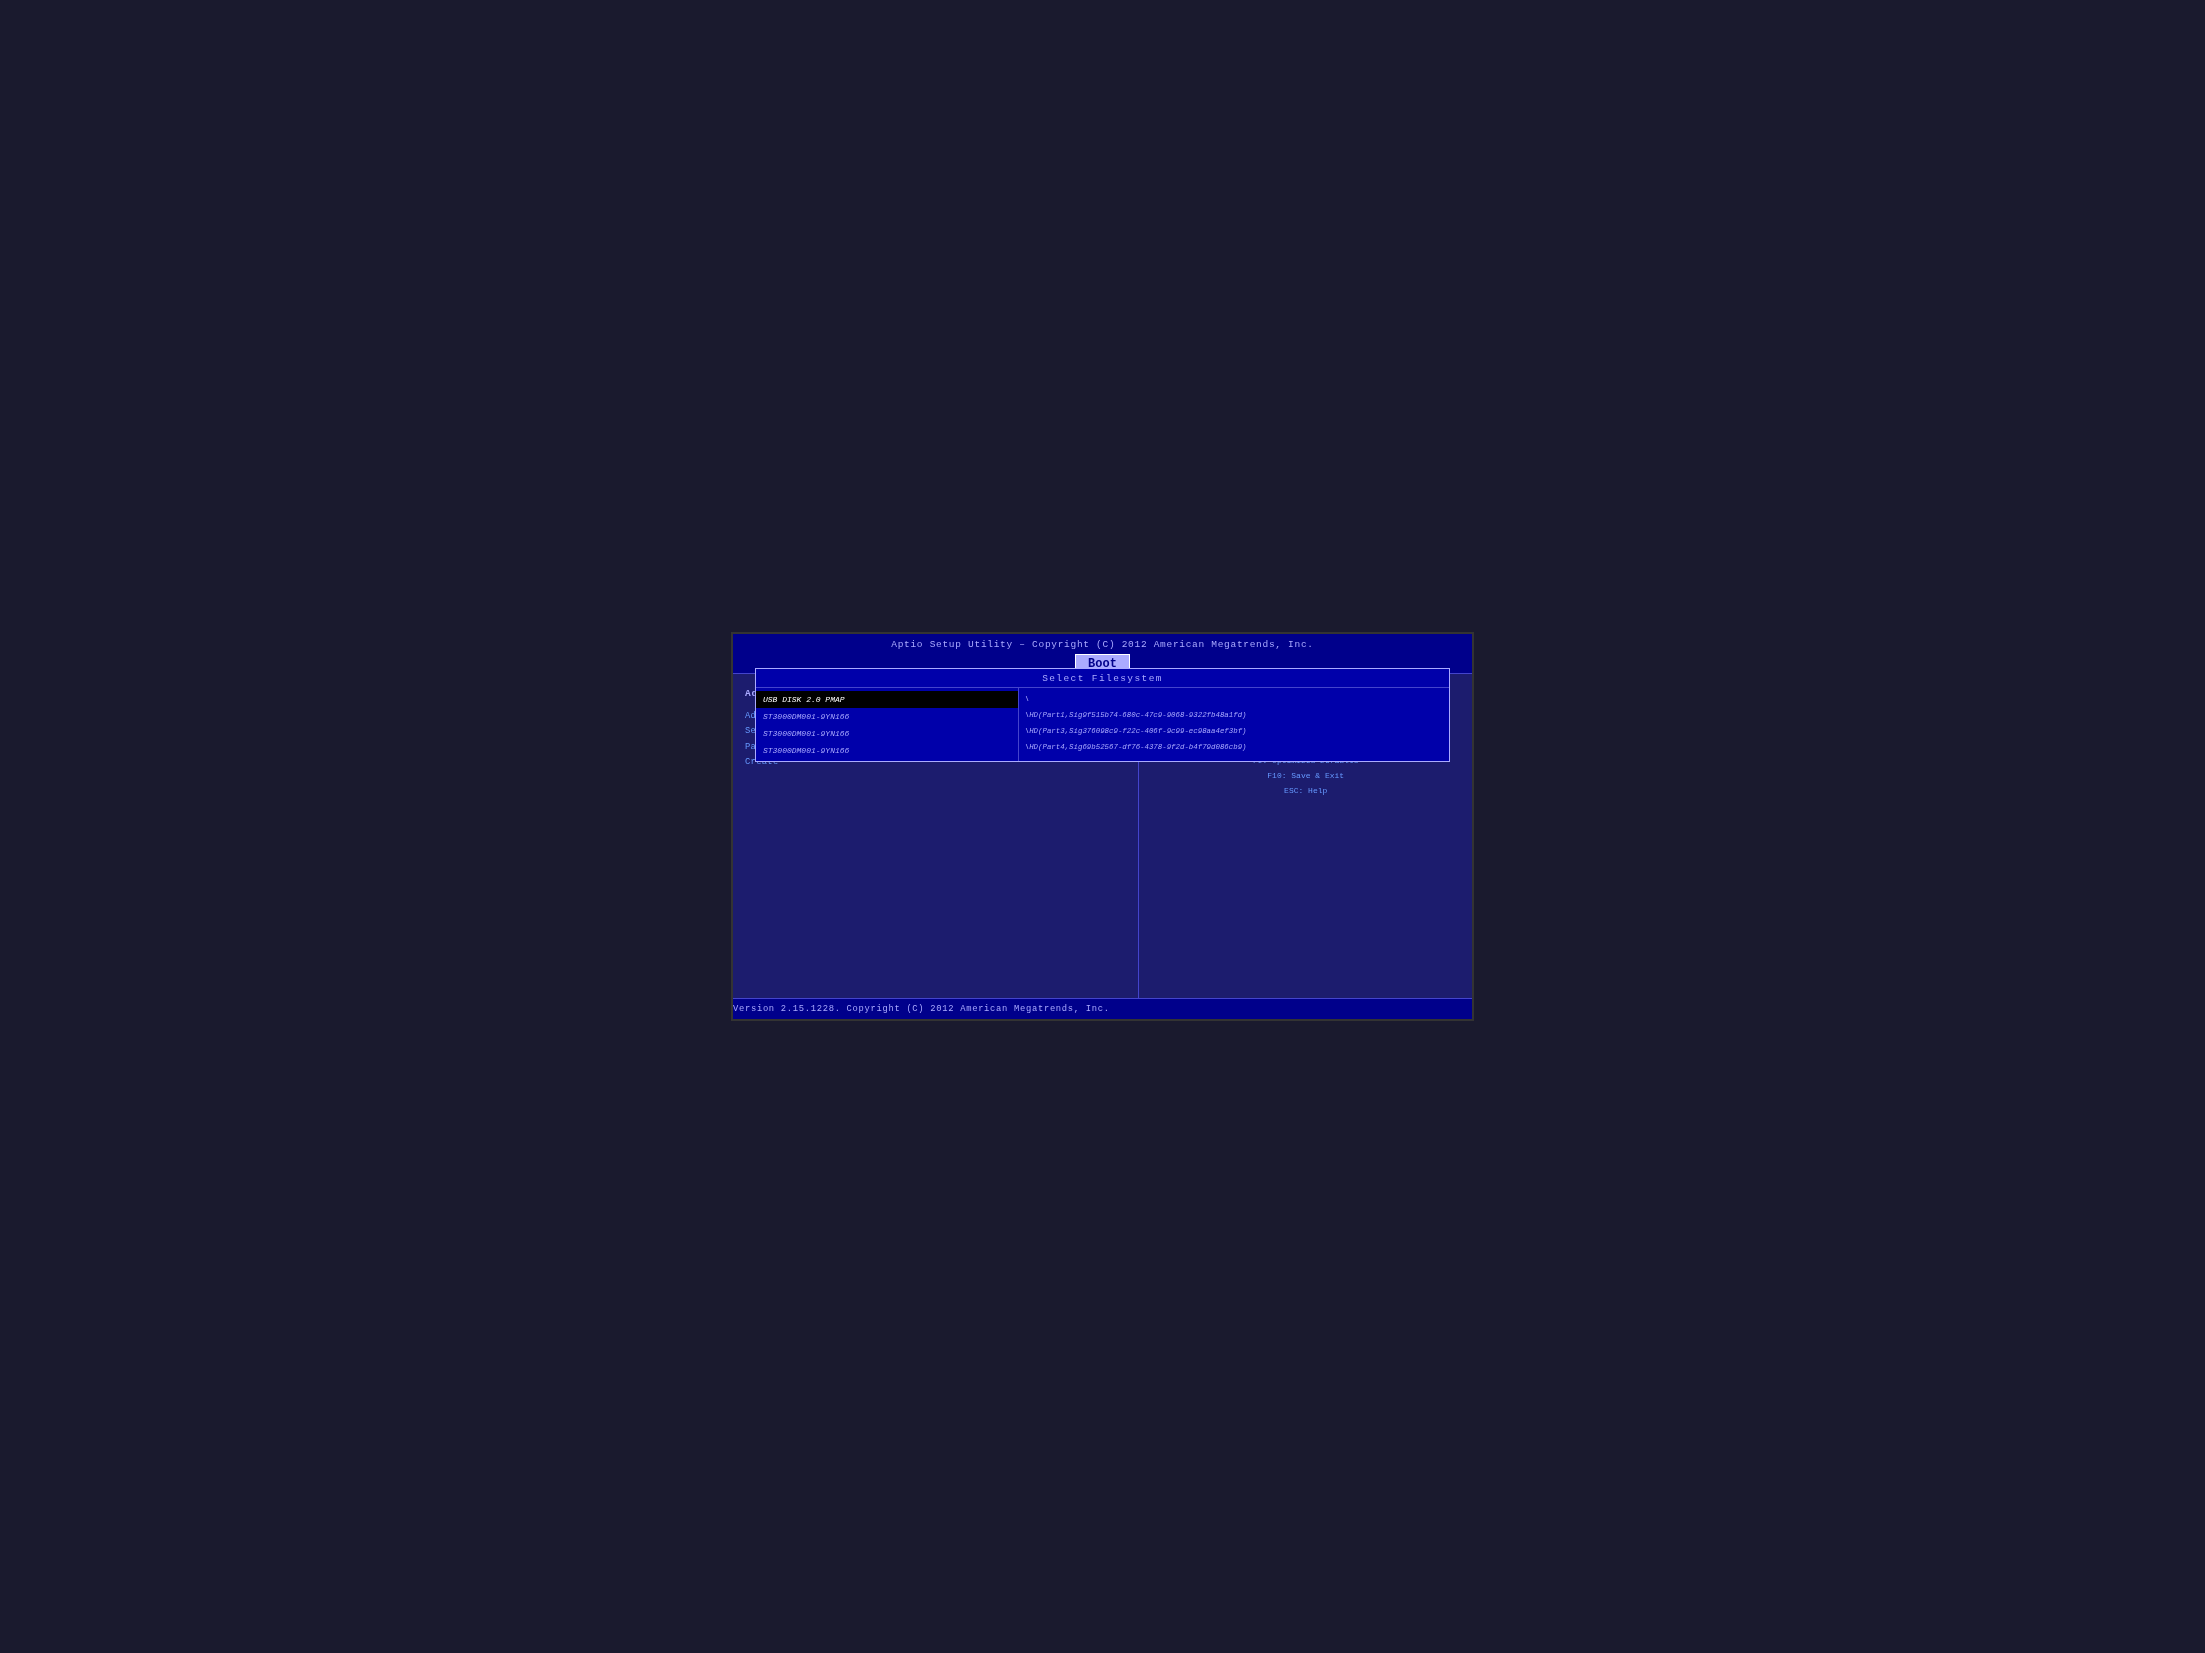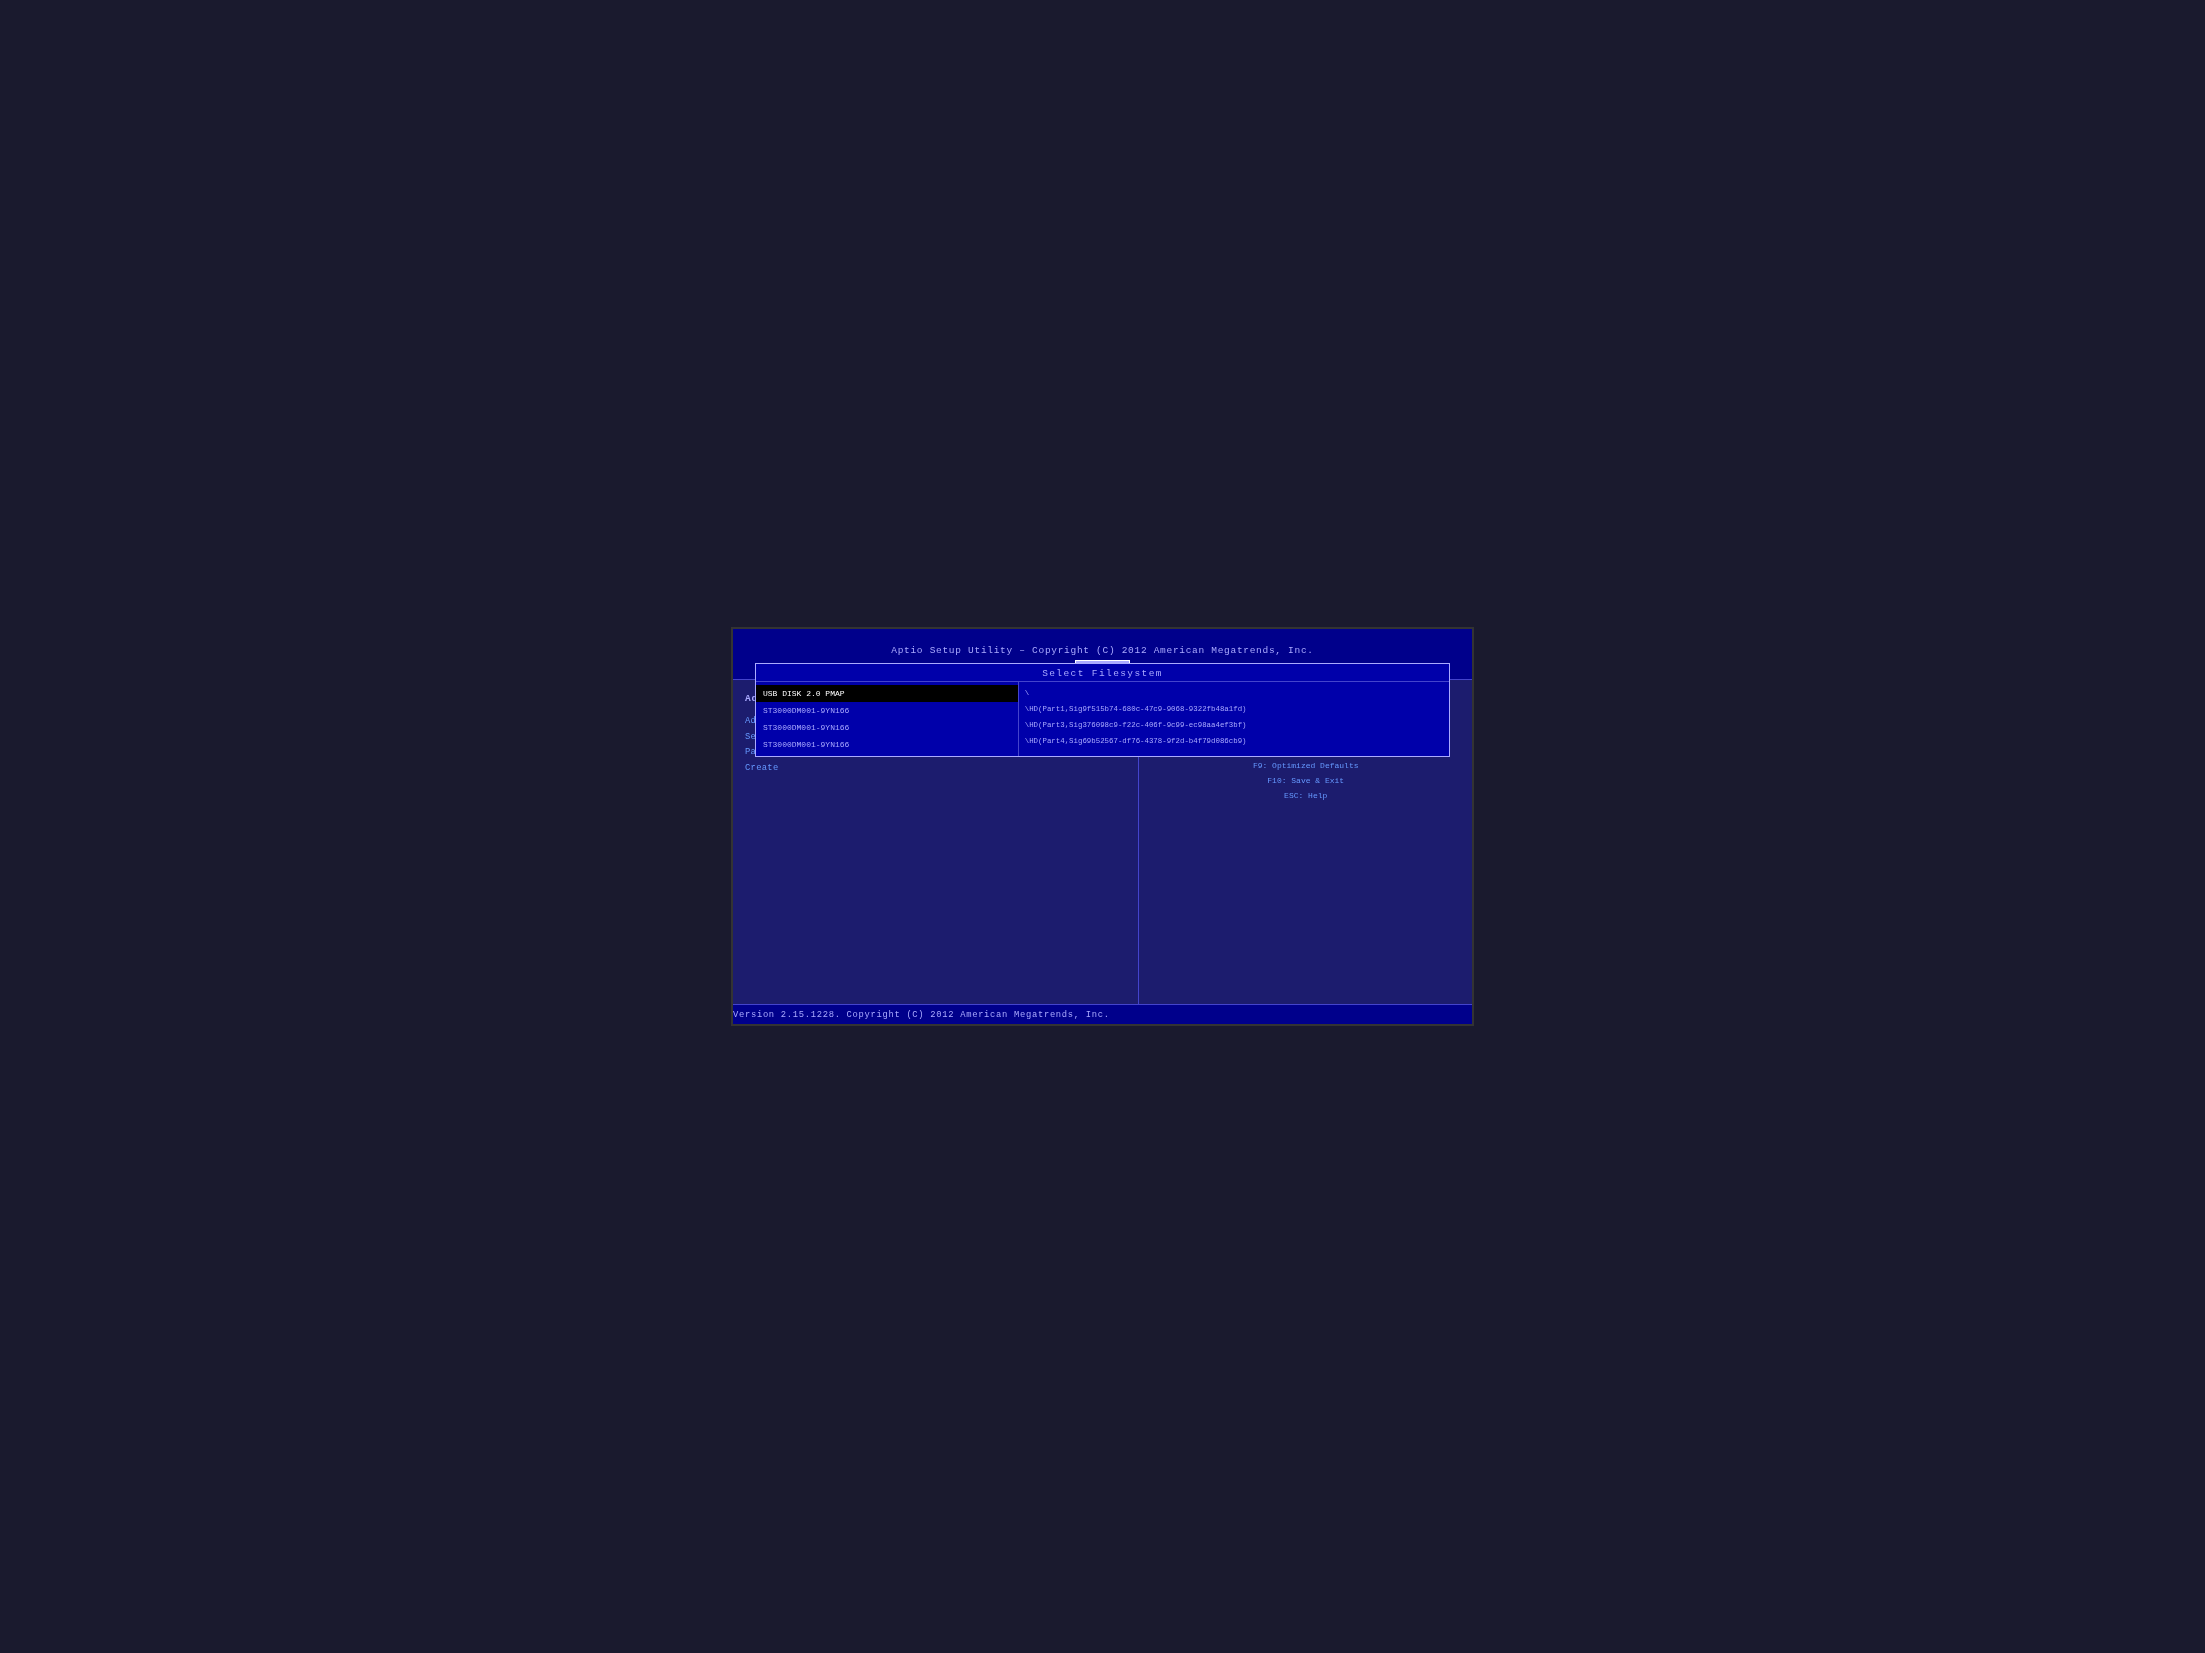--- a/index.html
+++ b/index.html
@@ -20,21 +20,21 @@
       background: #00008b;
       border: 2px solid #333;
       position: relative;
       overflow: hidden;
     }
 
     
     .top-bar {
       background: #00008b;
       border-bottom: 1.4px solid #4444cc;
-      padding: 16px 0 0 0;
+      padding: 5px 0 0 0;
       text-align: center;
     }
 
     .title-text {
       color: #aaaaff;
       font-size: 9.5px;
       letter-spacing: 0.7px;
       padding-bottom: 2.7px;
     }
 
@@ -117,20 +117,21 @@
       padding: 4px 0 2.7px 0;
       color: #aaaaff;
       font-size: 9.5px;
       letter-spacing: 1.4px;
       border-bottom: 0.7px solid #4444cc;
     }
 
     .dialog-body {
       display: flex;
       padding: 0;
+      font-style: italic;
     }
 
     .dialog-left {
       width: 38%;
       border-right: 0.7px solid #4444cc;
       padding: 2.7px 0;
     }
 
     .dialog-right {
       width: 62%;

